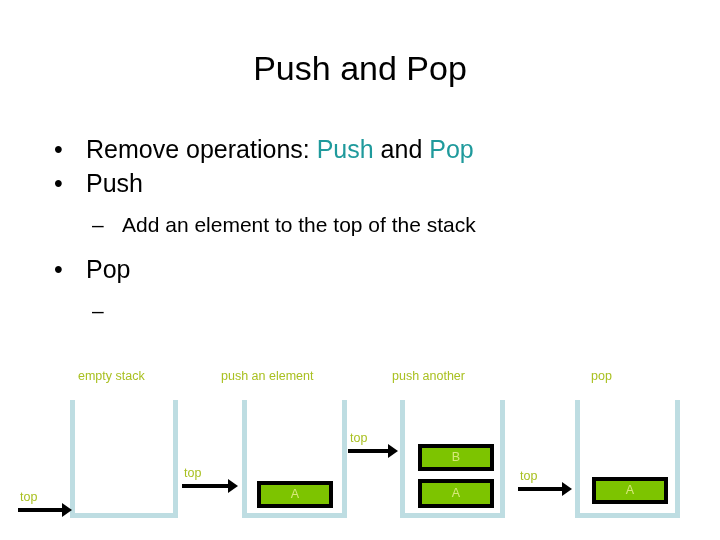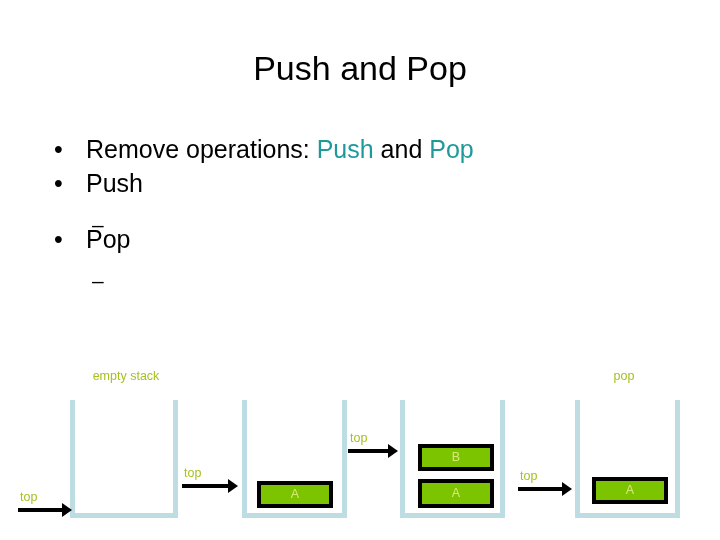--- a/index.html
+++ b/index.html
@@ -93,21 +93,21 @@
     width: 720px;
     height: 540px;
     pointer-events: none;
   }
 
   .caption {
     position: absolute;
     font-size: 12.5px;
     color: #a9c021;
     white-space: nowrap;
-    text-align: center;
+    text-align: left;
   }
 
   
   .stack {
     position: absolute;
   }
   .stack .wall-l,
   .stack .wall-r {
     position: absolute;
     top: 0;
@@ -184,40 +184,43 @@
 
     <div class="lvl1">
       <span class="bullet">•</span>
       <span>Push</span>
     </div>
 
     <div class="sp-a"></div>
 
     <div class="lvl2">
       <span class="dash">–</span>
+      <span>Add an element to the top of the stack</span>
     </div>
 
     <div class="sp-b"></div>
 
     <div class="lvl1">
       <span class="bullet">•</span>
       <span>Pop</span>
     </div>
 
     <div class="sp-c"></div>
 
     <div class="lvl2">
       <span class="dash">–</span>
     </div>
 
   </div>
 
   <div id="diagram">
 
     <div class="caption" style="left:78px;  top:369px; width:96px;">empty stack</div>
+    <div class="caption" style="left:221px; top:369px; width:136px;">push an element</div>
+    <div class="caption" style="left:392px; top:369px; width:122px;">push another</div>
     <div class="caption" style="left:591px; top:369px; width:66px;">pop</div>
 
     <div class="stack" style="left:70px; top:400px; width:108px; height:118px;">
       <div class="wall-l" style="height:118px;"></div>
       <div class="wall-r" style="height:118px;"></div>
       <div class="floor"></div>
     </div>
 
     <div class="stack" style="left:242px; top:400px; width:105px; height:118px;">
       <div class="wall-l" style="height:118px;"></div>

